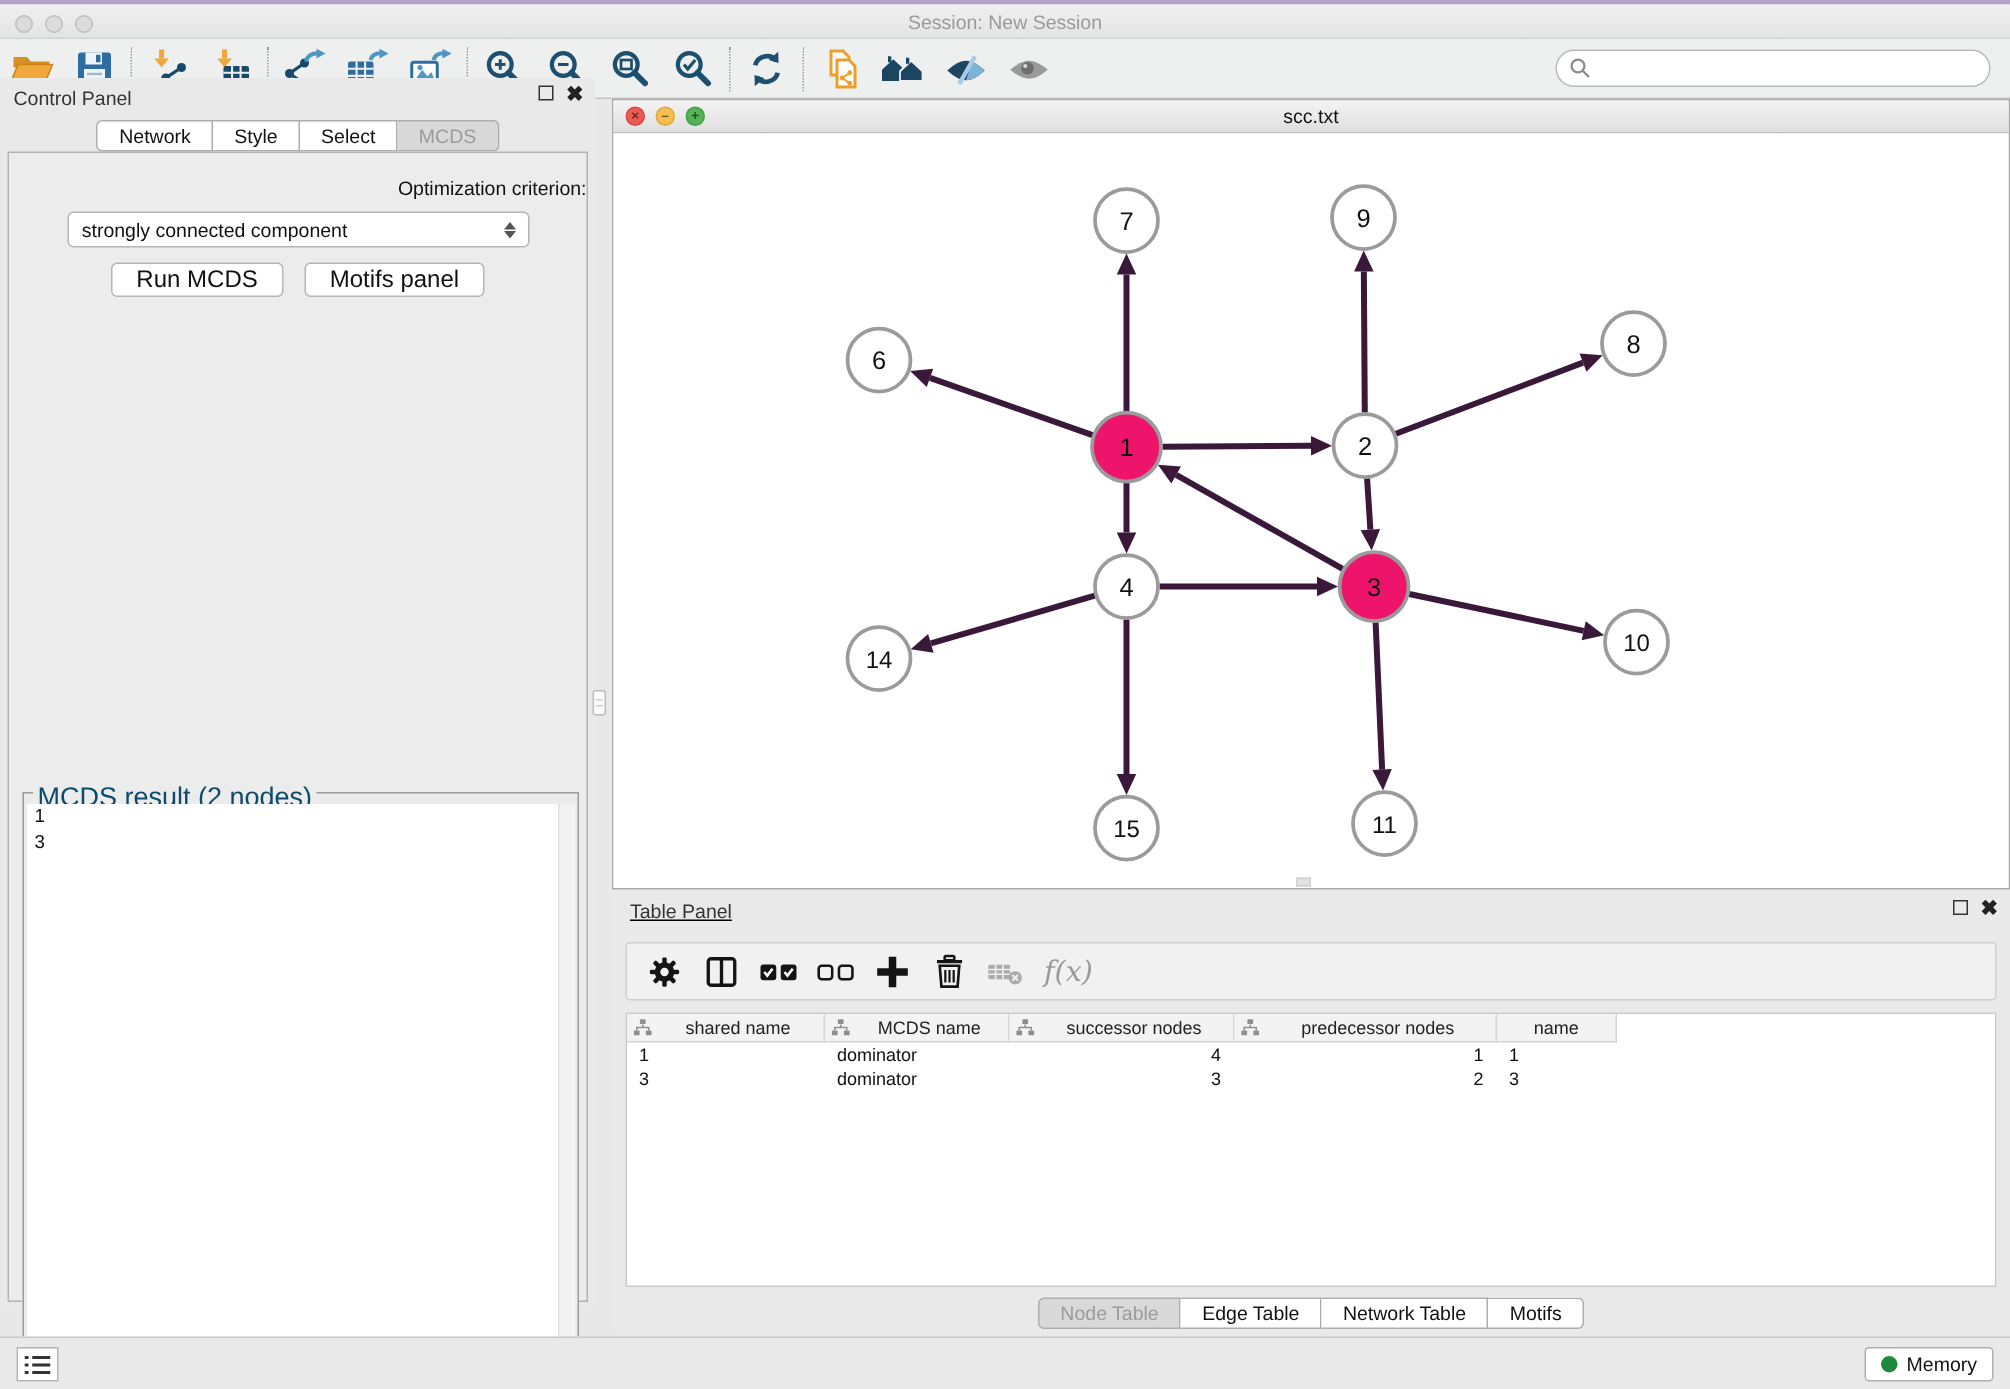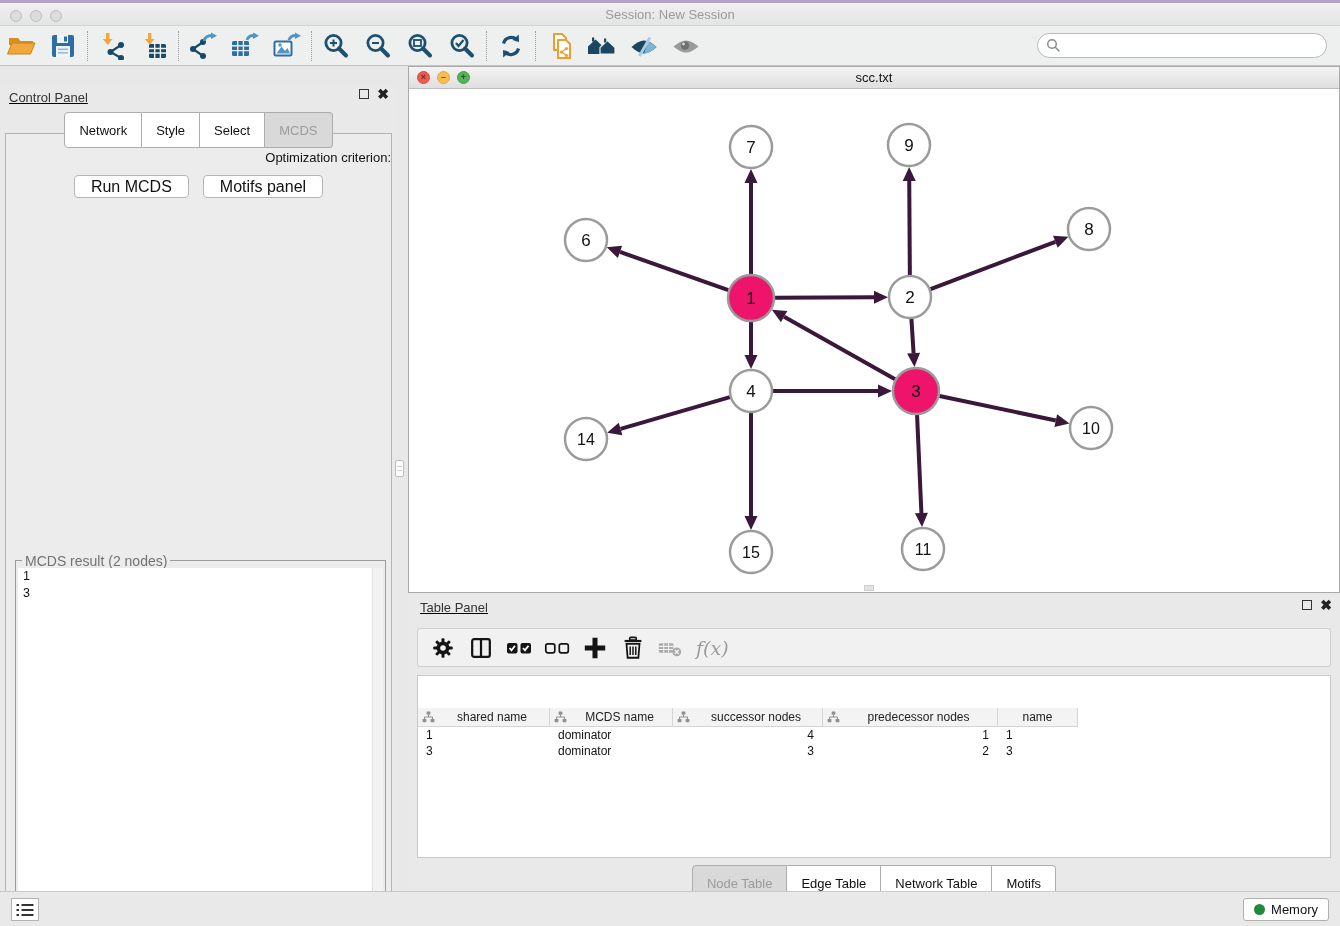--- a/index.html
+++ b/index.html
@@ -18,29 +18,29 @@
   .toolbar { position:absolute; left:0; top:26px; width:1340px; height:40px;
     background:#eef0ef; border-bottom:1px solid #c4c4c4; display:flex; align-items:center; }
   .tb-btn { width:42px; height:34px; display:flex; align-items:center; justify-content:center; cursor:default; }
   .tb-sep { width:1px; height:30px; border-left:1px dotted #9a9a9a; margin:0 3px; }
   .tb-spacer { flex:1; }
   .search-wrap { width:290px; height:25px; margin-right:13px; background:#ffffff; border:1px solid #b9b9b9;
     border-radius:13px; display:flex; align-items:center; padding-left:8px; }
   .search-wrap input { border:none; outline:none; flex:1; height:20px; font-size:12px; background:transparent; }
 
   
-  .control-panel { position:absolute; left:0; top:84px; width:397px; height:820px; background:#e9e9e9;text-decoration:underline; }
+  .control-panel { position:absolute; left:0; top:52px; width:397px; height:820px; background:#e9e9e9; }
   .panel-head { position:relative; height:26px; display:flex; align-items:center; }
   .panel-head .p-title { font-size:13px; color:#333; margin-left:9px; }
   .panel-icons { position:absolute; right:8px; top:5px; display:flex; gap:8px; align-items:center; }
   .float-box { width:10px; height:10px; border:1.6px solid #333; display:inline-block; }
   .close-x { font-size:14px; font-weight:bold; color:#222; line-height:10px; }
 
   .cp-tabs { position:absolute; left:0; top:28px; width:397px; display:flex; justify-content:center; z-index:2; }
-  .tab { height:36px; padding:0 14px; background:#ffffff; border:1px solid #adadad; border-left:none;
+  .tab { height:21px; padding:0 14px; background:#ffffff; border:1px solid #adadad; border-left:none;
     font-size:13px; color:#111; display:flex; align-items:center; }
   .tab.first { border-left:1px solid #adadad; border-radius:4px 0 0 4px; }
   .tab.last { border-radius:0 4px 4px 0; }
   .tab.selected { background:#d9d9d9; color:#9b9b9b; }
 
   .cp-pane { position:absolute; left:5px; top:49px; width:387px; height:767px;
     border:1px solid #b3b3b3; background:#ececec; }
   .opt-label { margin-top:16px; text-align:right; font-size:13px; color:#111; }
   .dropdown { position:relative; margin:8px auto 0 auto; width:308px; height:24px; background:#ffffff;
     border:1px solid #b5b5b5; border-radius:4px; display:flex; align-items:center; padding-left:9px; }
@@ -48,21 +48,21 @@
   .dd-stepper { width:18px; display:flex; flex-direction:column; align-items:center; gap:1px; margin-right:3px; }
   .dd-stepper i { width:0; height:0; border-left:4px solid transparent; border-right:4px solid transparent; display:block; }
   .dd-up { border-bottom:5px solid #555; }
   .dd-down { border-top:5px solid #555; }
   .cp-buttons { margin-top:10px; display:flex; justify-content:center; gap:14px; }
   .btn { height:23px; padding:0 16px; background:#ffffff; border:1px solid #b5b5b5; border-radius:4px;
     font-size:16px; color:#111; display:flex; align-items:center; }
 
   .result-fieldset { position:absolute; left:9px; top:426px; width:371px; height:377px;
     border:1px solid #9c9c9c; background:#ececec; }
-  .result-legend { position:absolute; left:6px; top:-8px; background:#ececec; padding:0 3px; font-size:14px; color:#737373; }
+  .result-legend { position:absolute; left:6px; top:-8px; background:#ececec; padding:0 3px; font-size:18px; color:#0c4a6e; }
   .result-area { position:absolute; left:2px; top:7px; right:2px; bottom:2px; background:#ffffff; overflow:hidden; }
   .result-area .line { font-size:12.5px; color:#111; line-height:17px; padding-left:5px; }
   .result-scroll { position:absolute; right:0; top:0; bottom:0; width:11px; background:#f2f2f2; border-left:1px solid #e0e0e0; }
 
   .divider-handle { position:absolute; left:395px; top:460px; width:9px; height:17px; background:#fcfcfc;
     border:1px solid #bdbdbd; border-radius:2px; }
   .divider-handle::after { content:""; position:absolute; left:1px; right:1px; top:5px; border-top:1px solid #cfcfcf; }
   .divider-handle::before { content:""; position:absolute; left:1px; right:1px; top:9px; border-top:1px solid #cfcfcf; }
 
   
@@ -84,21 +84,21 @@
   
   .table-panel { position:absolute; left:408px; top:595px; width:932px; height:293px; background:#e9e9e9; }
   .tp-head { position:relative; height:24px; display:flex; align-items:center;text-decoration:underline; }
   .tp-head .p-title { font-size:13px; color:#333; margin-left:12px; }
   .tp-toolbar { position:absolute; left:9px; top:33px; width:914px; height:39px; background:#f1f1f1;
     border:1px solid #cfcfcf; border-radius:3px; display:flex; align-items:center; padding-left:10px; gap:9px; }
   .tpi { width:29px; height:29px; display:flex; align-items:center; justify-content:center; }
   .fx-label { font-family:"DejaVu Serif", serif; font-style:italic; font-size:19px; color:#9a9a9a; margin-left:2px; }
 
   .data-table { position:absolute; left:9px; top:80px; width:914px; height:183px; background:#ffffff; border:1px solid #c9c9c9; }
-  .dt-header { display:flex; height:19px;margin-top:32px; }
+  .dt-header { display:flex; height:19px; }
   .dt-hcell { background:#f3f3f3; border-right:1px solid #d5d5d5; border-bottom:1px solid #d5d5d5;
     display:flex; align-items:center; font-size:12px; color:#222; }
   .dt-hcell .hicon { margin-left:4px; display:flex; }
   .dt-hcell .hlabel { flex:1; text-align:center; padding:0 4px; }
   .dt-row { display:flex; height:16px; }
   .dt-cell { font-size:12px; color:#111; display:flex; align-items:center; }
   .dt-cell.left { justify-content:flex-start; padding-left:8px; }
   .dt-cell.right { justify-content:flex-end; padding-right:9px; }
 
   .tp-tabs { position:absolute; left:0; right:0; top:270px; display:flex; justify-content:center; }
@@ -285,20 +285,27 @@
     </span>
   </div>
   <div class="cp-tabs" id="cp-tabs">
       <div class="tab first">Network</div>
       <div class="tab">Style</div>
       <div class="tab">Select</div>
       <div class="tab selected last">MCDS</div>
     </div>
   <div class="cp-pane">
     <div class="opt-label">Optimization criterion:</div>
+    <div class="dropdown">
+      <span class="dd-text">strongly connected component</span>
+      <span class="dd-stepper">
+        <i class="dd-up"></i>
+          <i class="dd-down"></i>
+      </span>
+    </div>
     <div class="cp-buttons">
       <div class="btn">Run MCDS</div>
       <div class="btn">Motifs panel</div>
     </div>
     <div class="result-fieldset">
       <span class="result-legend">MCDS result (2 nodes)</span>
       <div class="result-area" id="result-area">
         <div class="result-scroll"></div>
       <div class="line">1</div>
           <div class="line">3</div>

